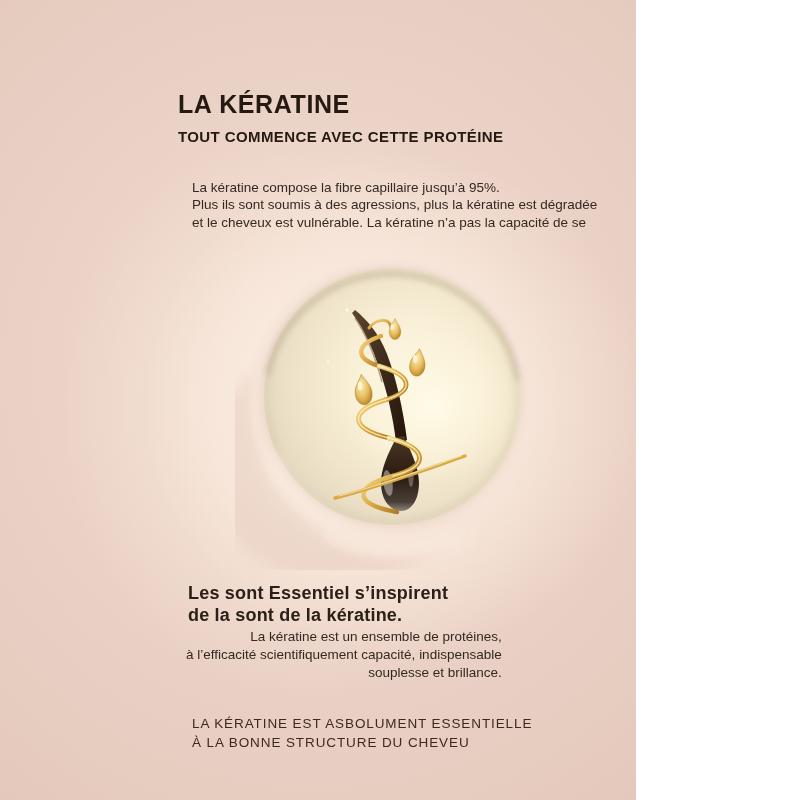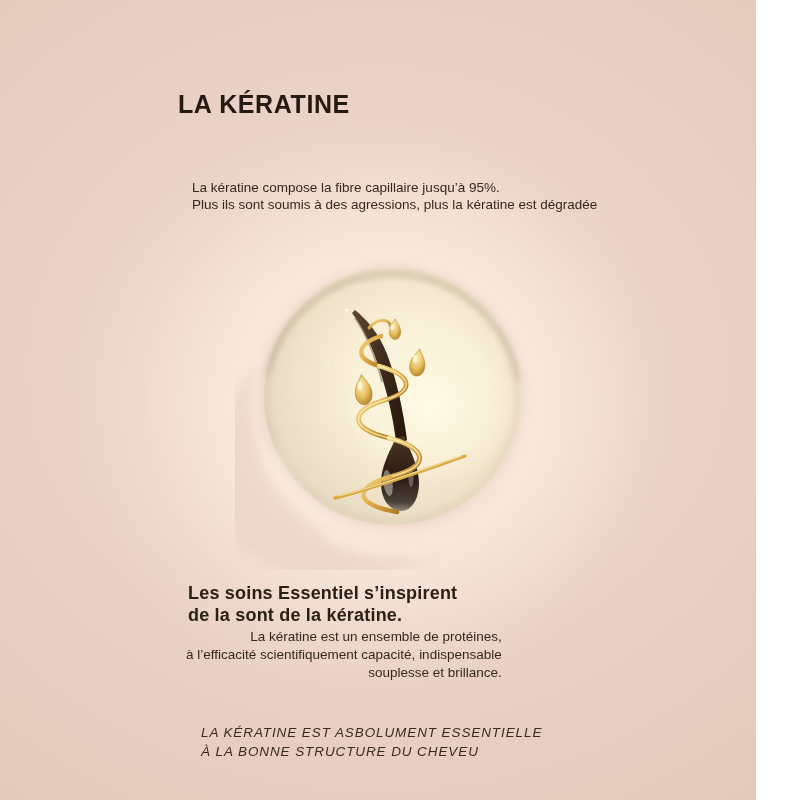--- a/index.html
+++ b/index.html
@@ -1,21 +1,21 @@
 <!DOCTYPE html>
 <html><head>
 <meta charset="utf-8">
 <style>
   html,body{margin:0;padding:0;}
   body{
     width:800px;height:800px;overflow:hidden;
     font-family:"Liberation Sans", sans-serif;
   }
   .page{
-    position:relative;width:756px;height:800px;
+    position:relative;width:636px;height:800px;
     background:
       radial-gradient(40% 36% at 49% 51%, rgba(255,243,230,0.70) 0%, rgba(255,243,230,0.0) 100%),
       radial-gradient(135% 110% at 50% 46%, #f0dbce 0%, #e9cfc3 42%, #e2c5b9 70%, #dcbdb1 100%);
   }
   .header{position:absolute;left:178px;top:90px;}
   .title{
     font-size:25px;font-weight:bold;letter-spacing:0.6px;margin:0;color:#241a12;
   }
   .subtitle{
     margin:9px 0 0 0;font-size:15px;font-weight:bold;letter-spacing:0.4px;color:#241a12;
@@ -27,22 +27,22 @@
   .intro .b{font-weight:bold;color:#2c211a;}
   .benefits-heading{
     position:absolute;left:188px;top:583px;margin:0;
     font-size:18px;font-weight:bold;line-height:21.5px;letter-spacing:0.2px;color:#2b2017;
   }
   .benefits-body{
     position:absolute;left:186px;top:628px;margin:0;
     font-size:13.5px;line-height:17.8px;color:#342820;text-align:right;
   }
   .statement{
-    position:absolute;left:188px;top:711px;margin:13px;
-    font-size:13.5px;line-height:18.5px;letter-spacing:0.9px;color:#3a2b21;font-style:italic;
+    position:absolute;left:188px;top:711px;margin:4px;
+    font-size:13.5px;line-height:18.5px;letter-spacing:0.9px;color:#3a2b21;
   }
   span.ln{display:block;}
   
   .halo{
     position:absolute;left:138px;top:152px;width:515px;height:505px;border-radius:50%;
     background:radial-gradient(circle at 50% 50%,
       rgba(253,243,230,0.92) 0%, rgba(251,236,223,0.55) 42%, rgba(248,230,216,0.0) 70%);
     pointer-events:none;
   }
   .sphere{position:absolute;left:235px;top:240px;width:320px;height:330px;}
@@ -141,29 +141,31 @@
       <ellipse cx="180" cy="119" rx="2" ry="4" fill="#fff6d8" stroke="none" opacity="0.9"></ellipse>
       <ellipse cx="125" cy="146" rx="2.2" ry="4.4" fill="#fff6d8" stroke="none" opacity="0.9"></ellipse>
     </g>
 
     <circle cx="112" cy="70" r="1.6" fill="#fffdf2" opacity="0.9"></circle>
     <circle cx="93" cy="122" r="1.2" fill="#fffdf2" opacity="0.7"></circle>
   </svg>
 
   <header class="header">
     <h1 class="title">LA KÉRATINE</h1>
+    <div class="subtitle">TOUT COMMENCE AVEC CETTE PROTÉINE</div>
   </header>
 
   <p class="intro">
     <span class="ln">La kératine compose la fibre capillaire jusqu’à 95%.</span>
     <span class="ln">Plus ils sont soumis à des agressions, plus la kératine est dégradée</span>
+    <span class="ln">et le cheveux est vulnérable. La kératine n’a pas la capacité de se</span>
   </p>
 
   <h3 class="benefits-heading">
-    <span class="ln">Les soins Essentiel s’inspirent</span>
+    <span class="ln">Les sont Essentiel s’inspirent</span>
     <span class="ln">de la sont de la kératine.</span>
   </h3>
 
   <p class="benefits-body">
     <span class="ln">La kératine est un ensemble de protéines,</span>
     <span class="ln">à l’efficacité scientifiquement capacité, indispensable</span>
     <span class="ln">souplesse et brillance.</span>
   </p>
 
   <p class="statement">

